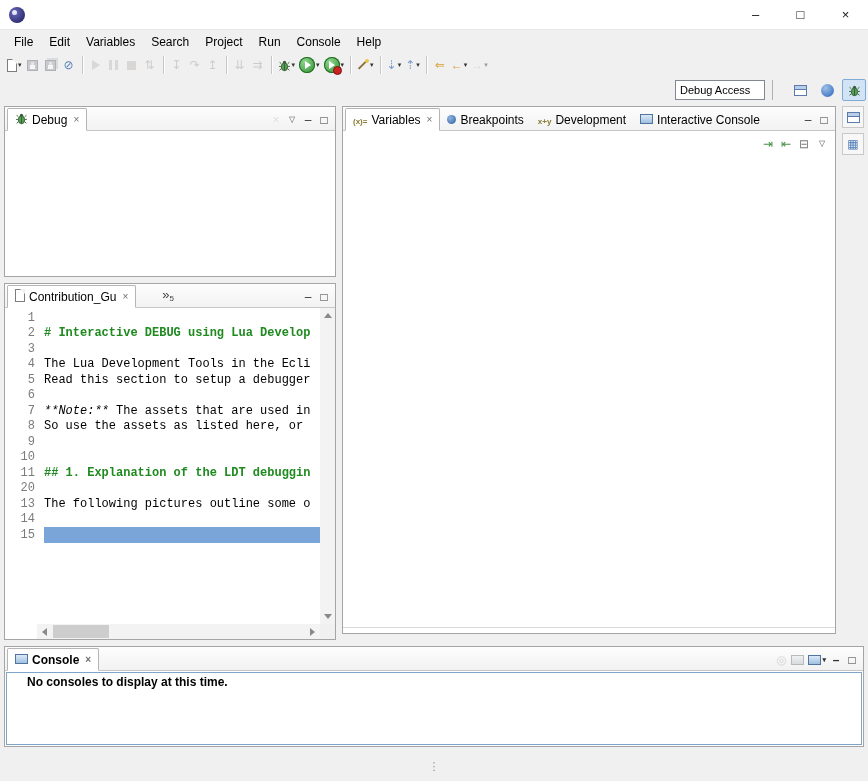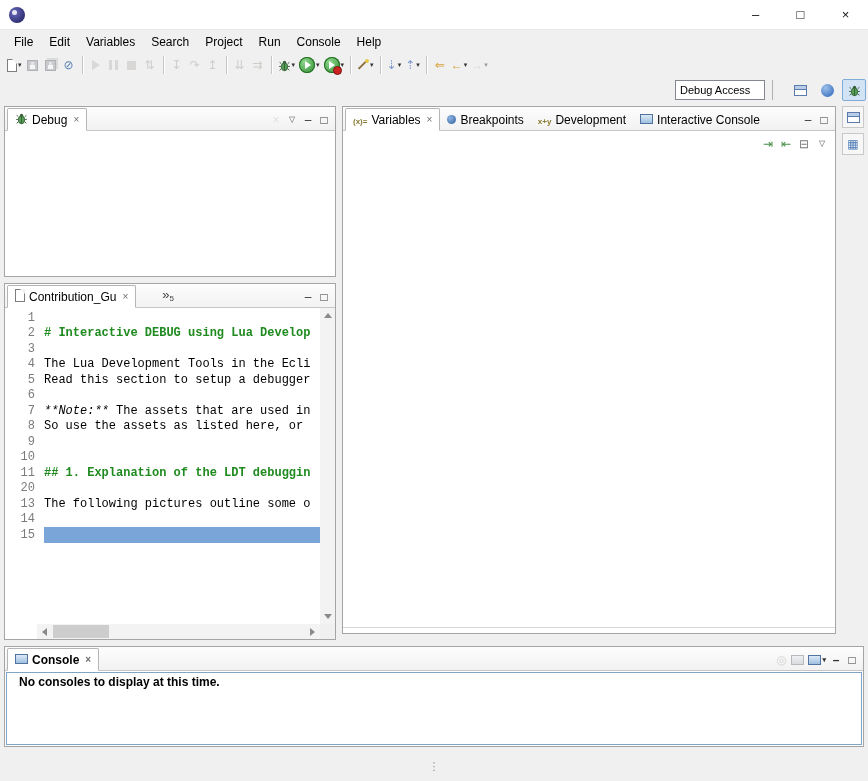--- a/index.html
+++ b/index.html
@@ -93,21 +93,21 @@
   .sbtn.up{top:0;left:0}.sbtn.down{bottom:0;left:0}.sbtn.left{left:0;top:0}.sbtn.right{right:0;top:0}
   .tri-u{width:0;height:0;border-left:4px solid transparent;border-right:4px solid transparent;border-bottom:5px solid #8a8a8a;}
   .tri-d{width:0;height:0;border-left:4px solid transparent;border-right:4px solid transparent;border-top:5px solid #8a8a8a;}
   .tri-l{width:0;height:0;border-top:4px solid transparent;border-bottom:4px solid transparent;border-right:5px solid #8a8a8a;}
   .tri-r{width:0;height:0;border-top:4px solid transparent;border-bottom:4px solid transparent;border-left:5px solid #8a8a8a;}
   .hthumb{position:absolute;left:16px;top:1px;width:56px;height:13px;background:#cdcdcd;}
   .scorner{position:absolute;right:0;bottom:0;width:15px;height:15px;background:#f0f0f0;}
 
   
   .cbody{position:absolute;left:0;right:0;top:24px;bottom:0;background:#fff;}
-  .cinner{position:absolute;left:1px;right:1px;top:1px;bottom:1px;border:1px solid var(--console-border,#7fa5c9);padding:2px 12px;}
+  .cinner{position:absolute;left:1px;right:1px;top:1px;bottom:1px;border:1px solid var(--console-border,#7fa5c9);padding:2px 20px;}
 
   
   .trim{position:absolute;right:2px;top:106px;width:26px;display:flex;flex-direction:column;align-items:center;gap:5px;}
   .trim .tbi{width:22px;height:22px;border:1px solid #c9c9c9;background:#f7f7f7;}
   .statusbar{position:absolute;left:0;bottom:0;width:100%;height:34px;}
   .grip{position:absolute;left:50%;top:13px;transform:translateX(-50%);color:#8d8d8d;font-size:11px;}
 </style>
 </head>
 <body>
 

